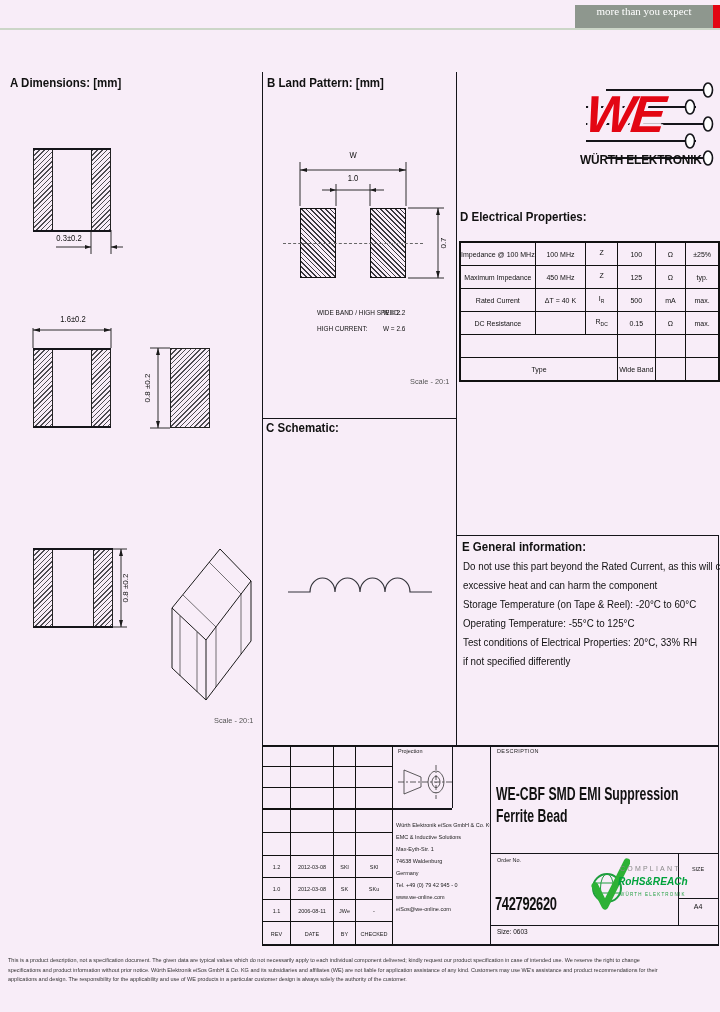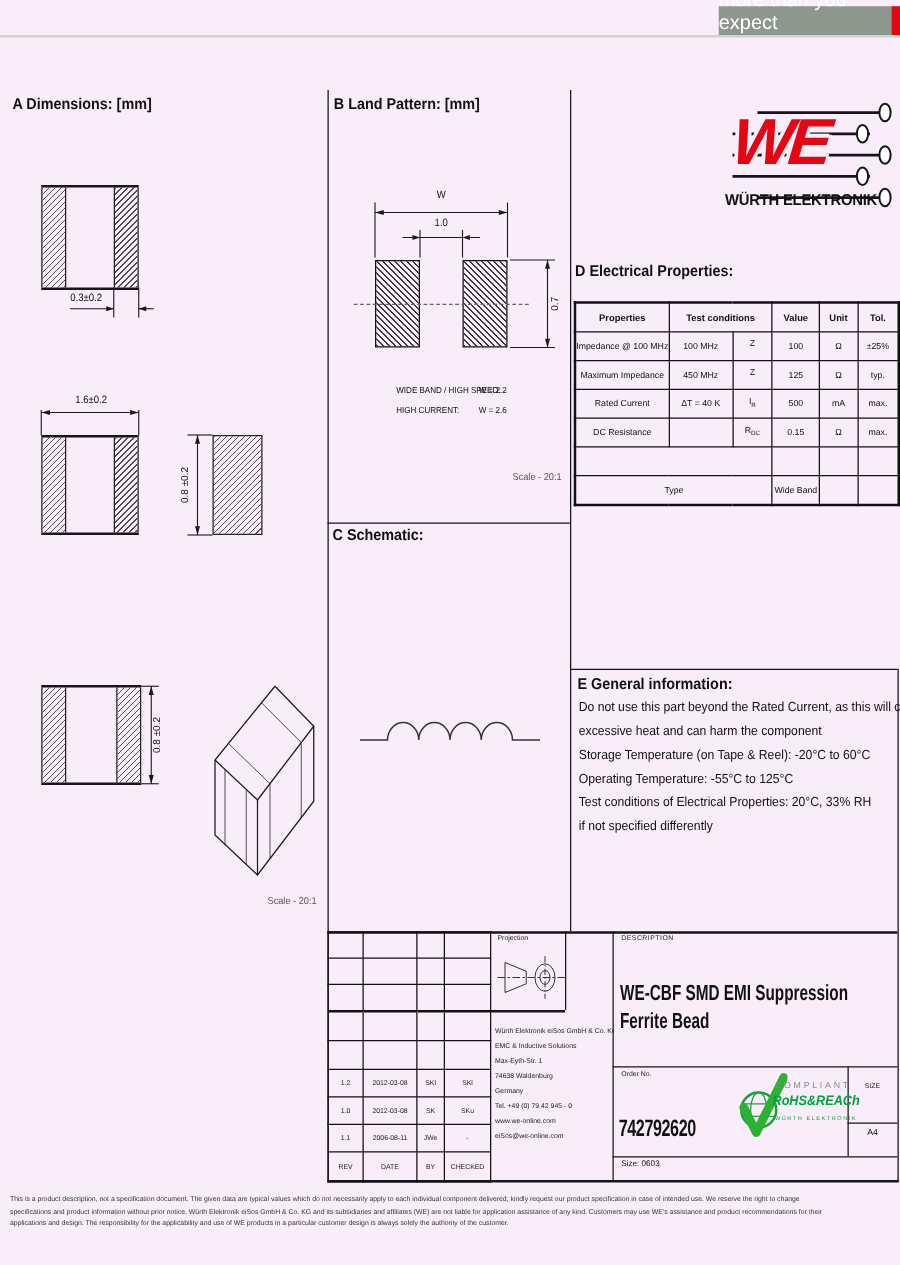--- a/index.html
+++ b/index.html
@@ -36,21 +36,21 @@
   .disc{position:absolute;left:8px;top:956px;width:708px;font-size:5.5px;line-height:9.6px;color:#333;}
   .disc div{white-space:nowrap;overflow:hidden;}
   svg.linework{position:absolute;left:0;top:0;z-index:2;pointer-events:none;}
   .txt{z-index:3;}
 </style>
 </head>
 <body>
 
 <div id="page">
 
-  <div class="abs txt" style="left:575px;top:5px;width:138px;height:23px;background:#8e978e;color:#fff;font-size:16px;display:flex;align-items:flex-end;justify-content:center;">
+  <div class="abs txt" style="left:575px;top:5px;width:138px;height:23px;background:#8e978e;color:#fff;font-size:11px;display:flex;align-items:flex-start;justify-content:center;font-family:Liberation Serif, serif;">
     <span>more than you expect</span>
   </div>
   <div class="abs" style="left:713px;top:5px;width:7px;height:23px;background:#e30613;"></div>
   <div class="abs" style="left:0;top:28px;width:720px;height:2px;background:#ccd6c8;"></div>
 
   <div class="vl" style="left:262px;top:72px;height:873px;"></div>
   <div class="vl" style="left:456px;top:72px;height:673px;"></div>
   <div class="hl" style="left:262px;top:418px;width:194px;"></div>
   <div class="hl" style="left:456px;top:535px;width:262px;"></div>
   <div class="vl" style="left:718px;top:535px;height:410px;"></div>
@@ -126,27 +126,20 @@
   <table class="props txt">
     <colgroup>
         <col style="width:62px">
         <col style="width:53px">
         <col style="width:34px">
         <col style="width:38px">
         <col style="width:33px">
         <col style="width:35px">
       </colgroup>
     <tbody>
-        <tr class="th">
-      <td>Properties</td>
-      <td colspan="2">Test conditions</td>
-      <td>Value</td>
-      <td>Unit</td>
-      <td>Tol.</td>
-    </tr>
     <tr>
       <td>Impedance @ 100 MHz</td>
       <td>100 MHz</td>
       <td><span>Z</span><span class="sub"></span></td>
       <td>100</td>
       <td>Ω</td>
       <td>±25%</td>
     </tr>
     <tr>
       <td>Maximum Impedance</td>

